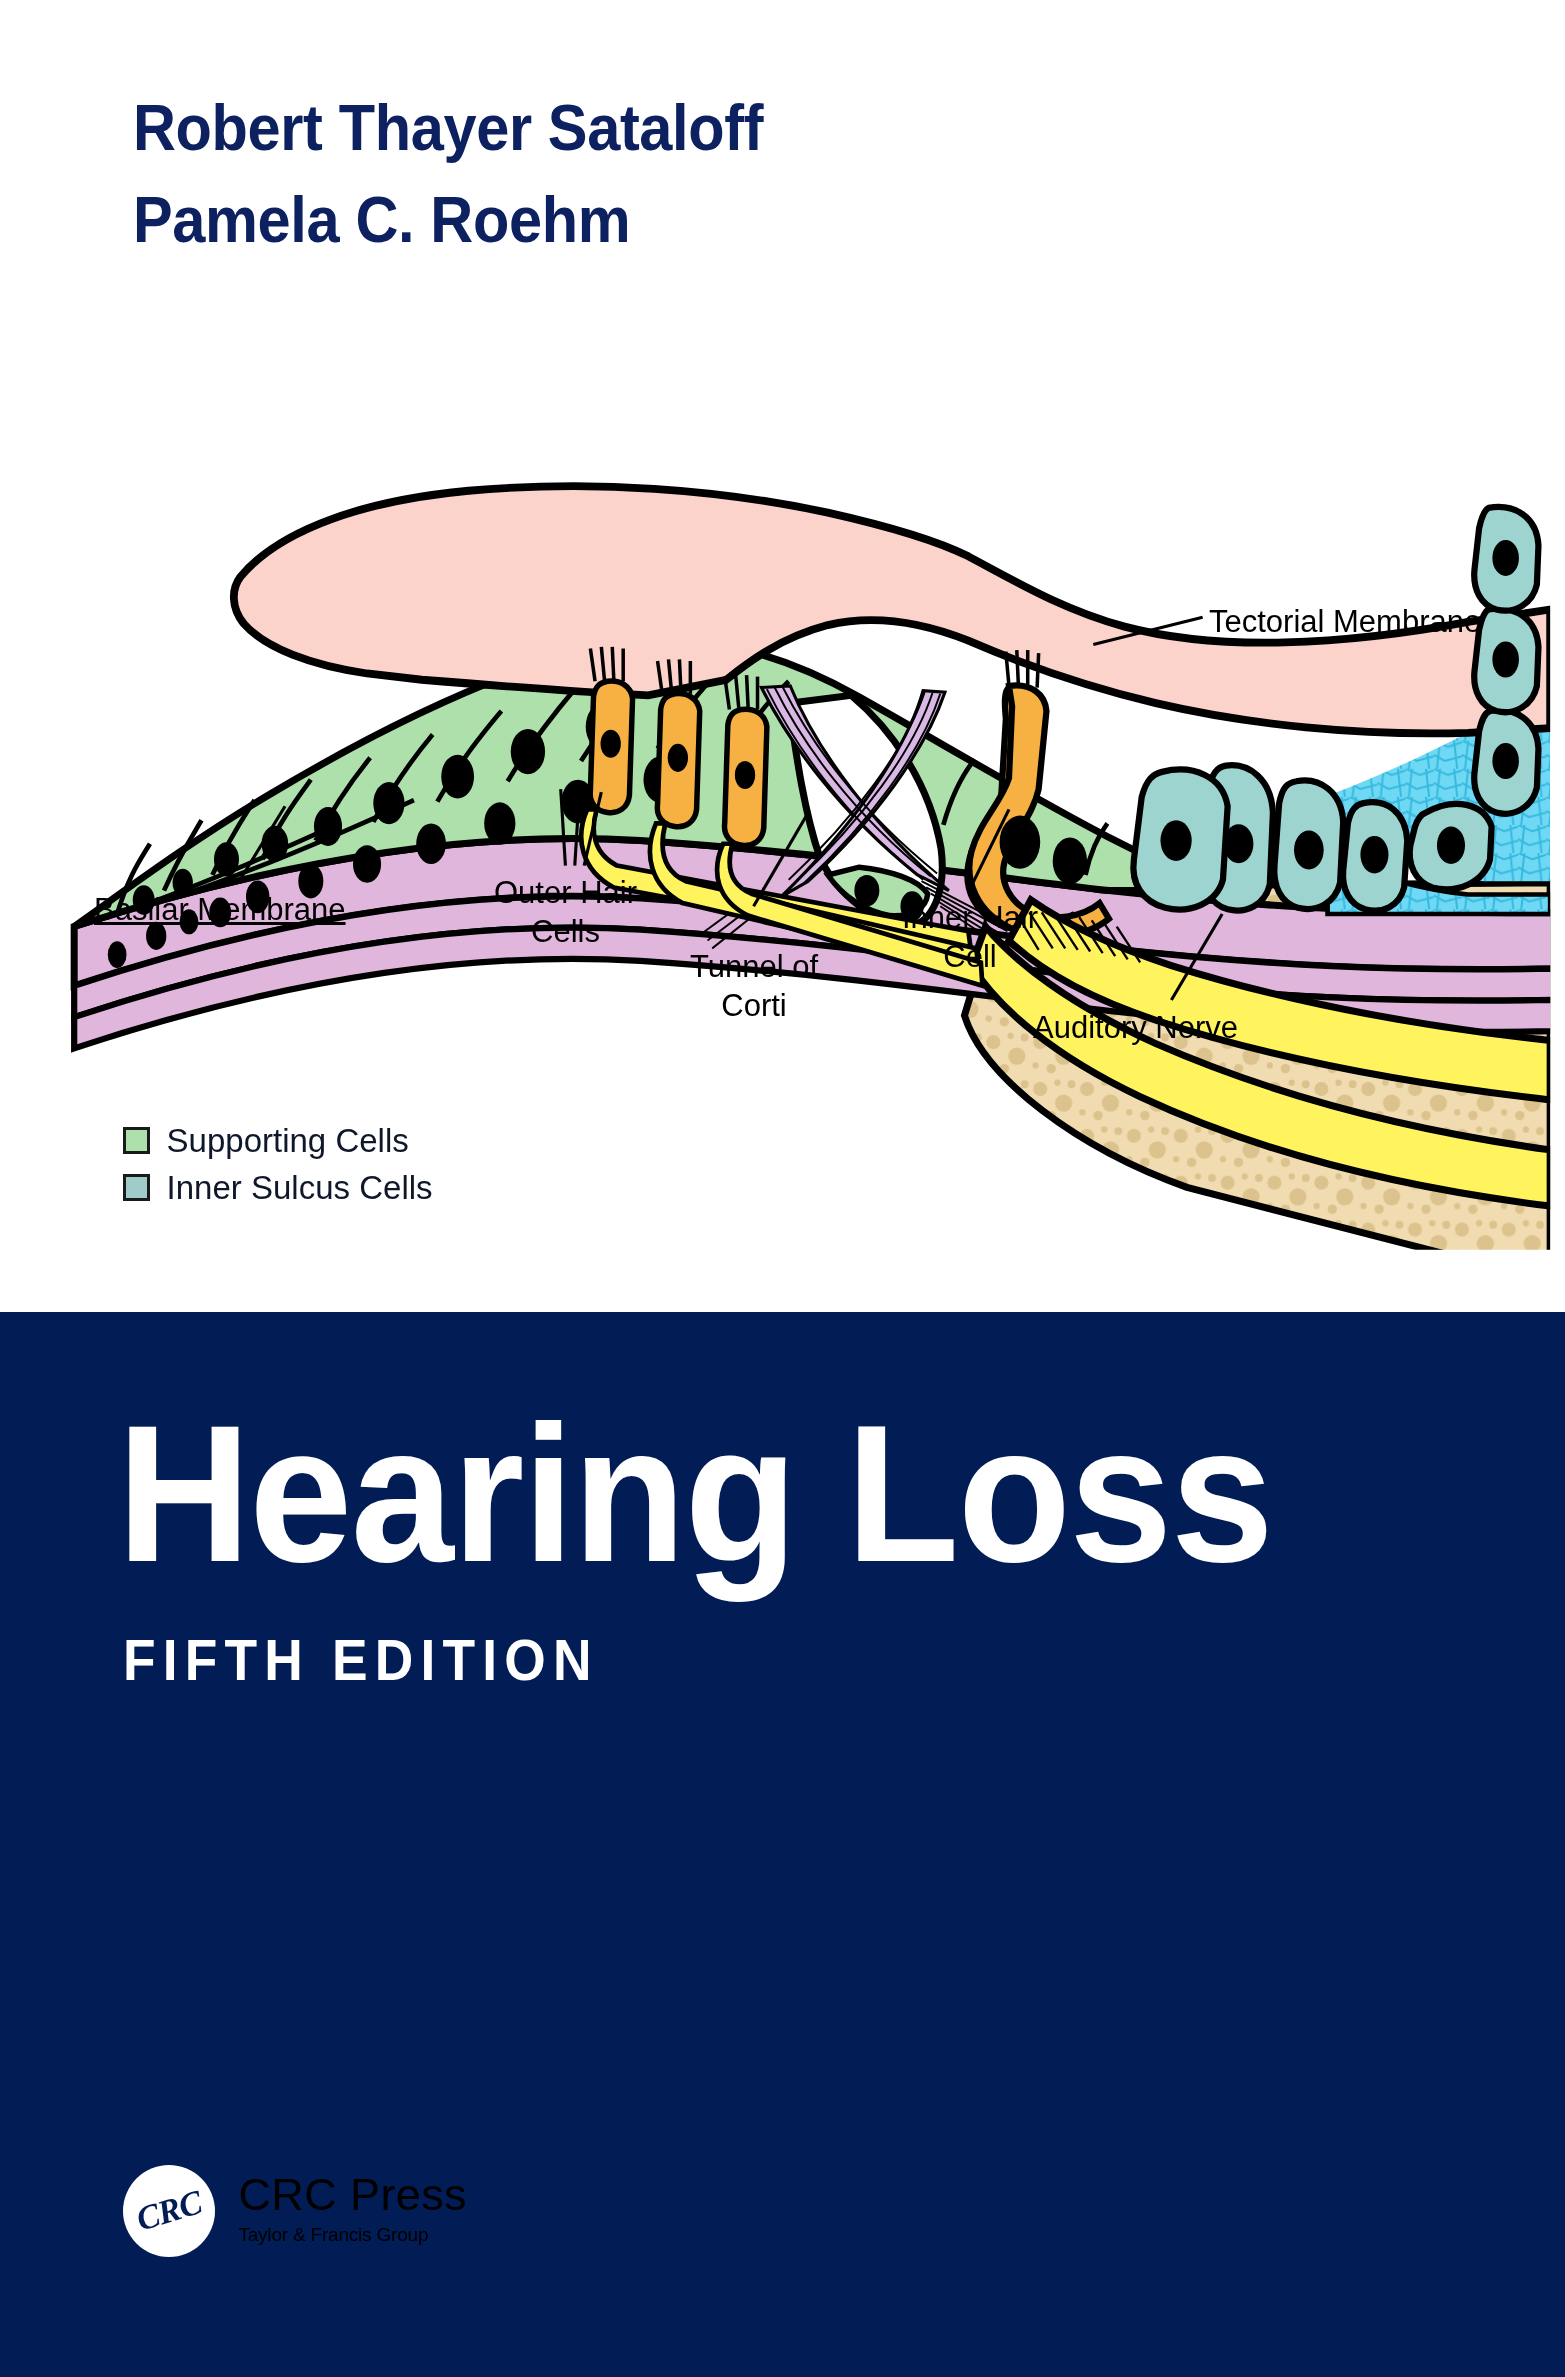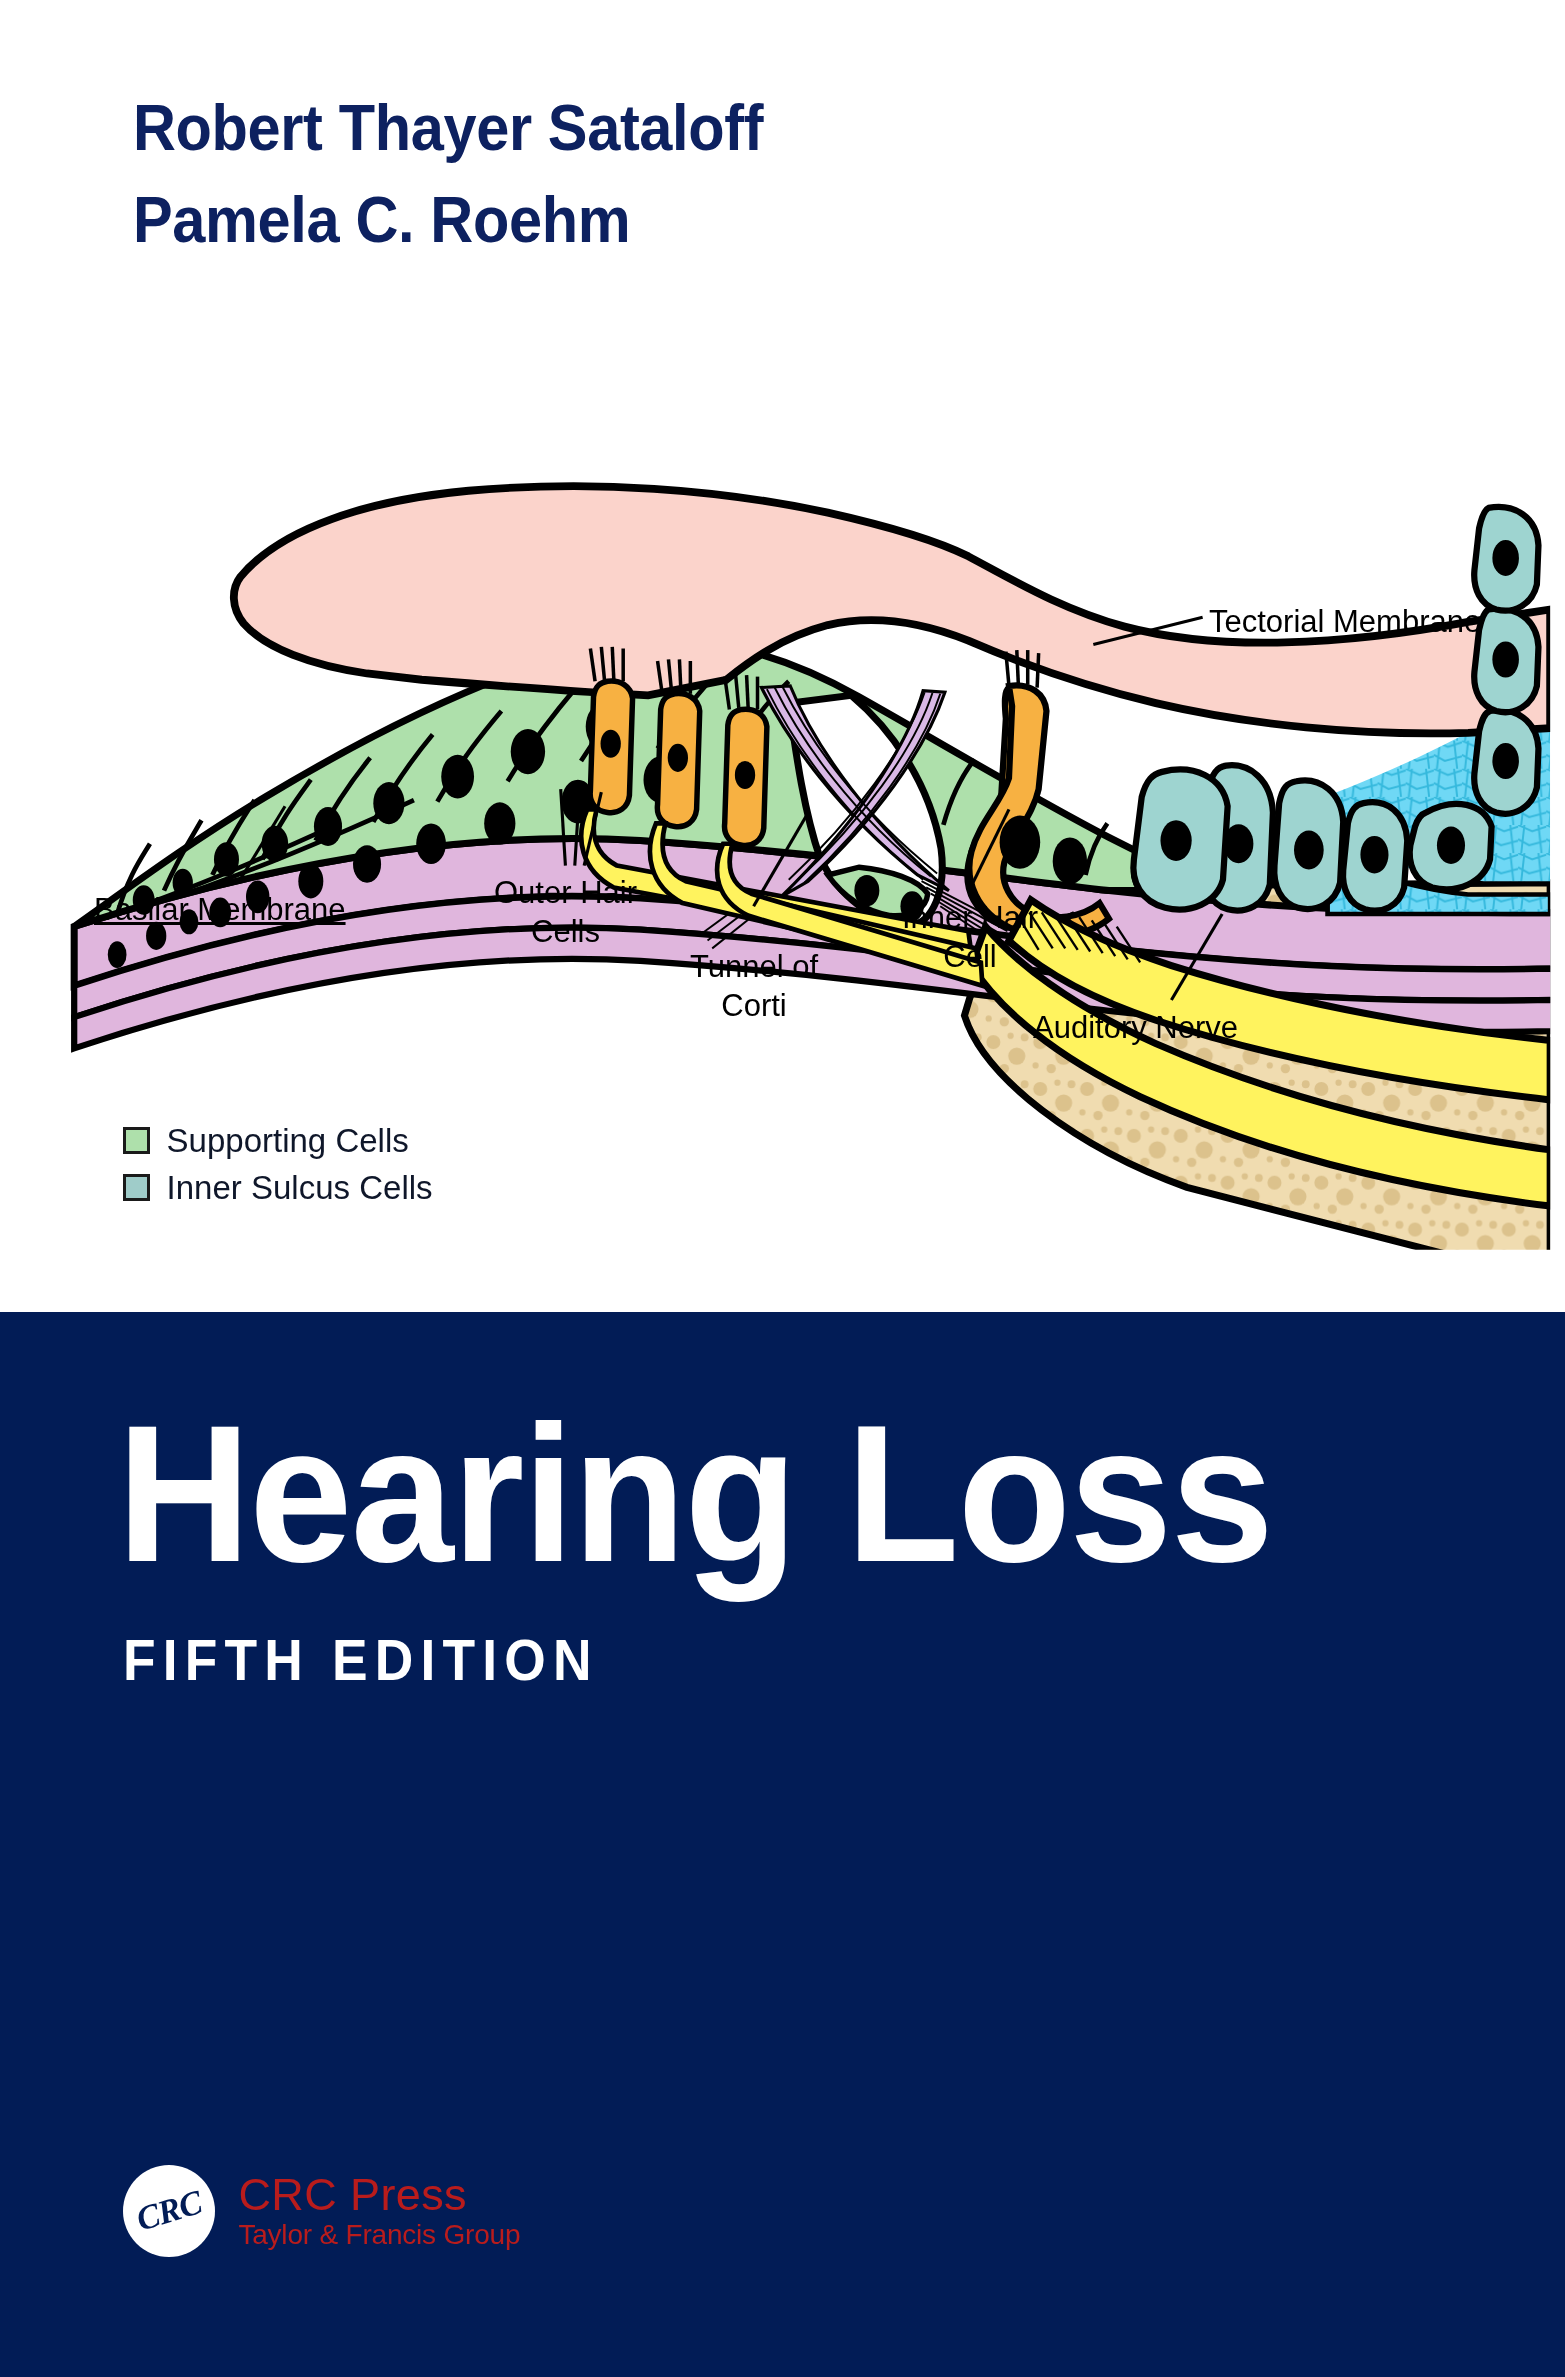--- a/index.html
+++ b/index.html
@@ -92,23 +92,23 @@
   .crc-badge .crc-mark {
     position:absolute; left:0; top:0; width:92px; height:92px;
     display:flex; align-items:center; justify-content:center;
     color:#021c56;
     font-family:"Liberation Serif", serif;
     font-weight:bold; font-style:italic;
     font-size:34px;
     letter-spacing:-0.8px;
     transform:rotate(-17deg);
   }
-  .pub-text { color:#b91c1c; }
+  .pub-text { color:#000000; }
   .pub-name { font-size:45px; line-height:47px; letter-spacing:0.4px; }
-  .pub-group { font-size:28px; line-height:33px; letter-spacing:-0.2px; }
+  .pub-group { font-size:19px; line-height:33px; letter-spacing:-0.2px; }
 </style>
 </head>
 <body>
 
 <div id="cover">
 
   <div class="top-panel">
 
     <div class="authors">
       <div class="author-line">Robert Thayer Sataloff</div>

